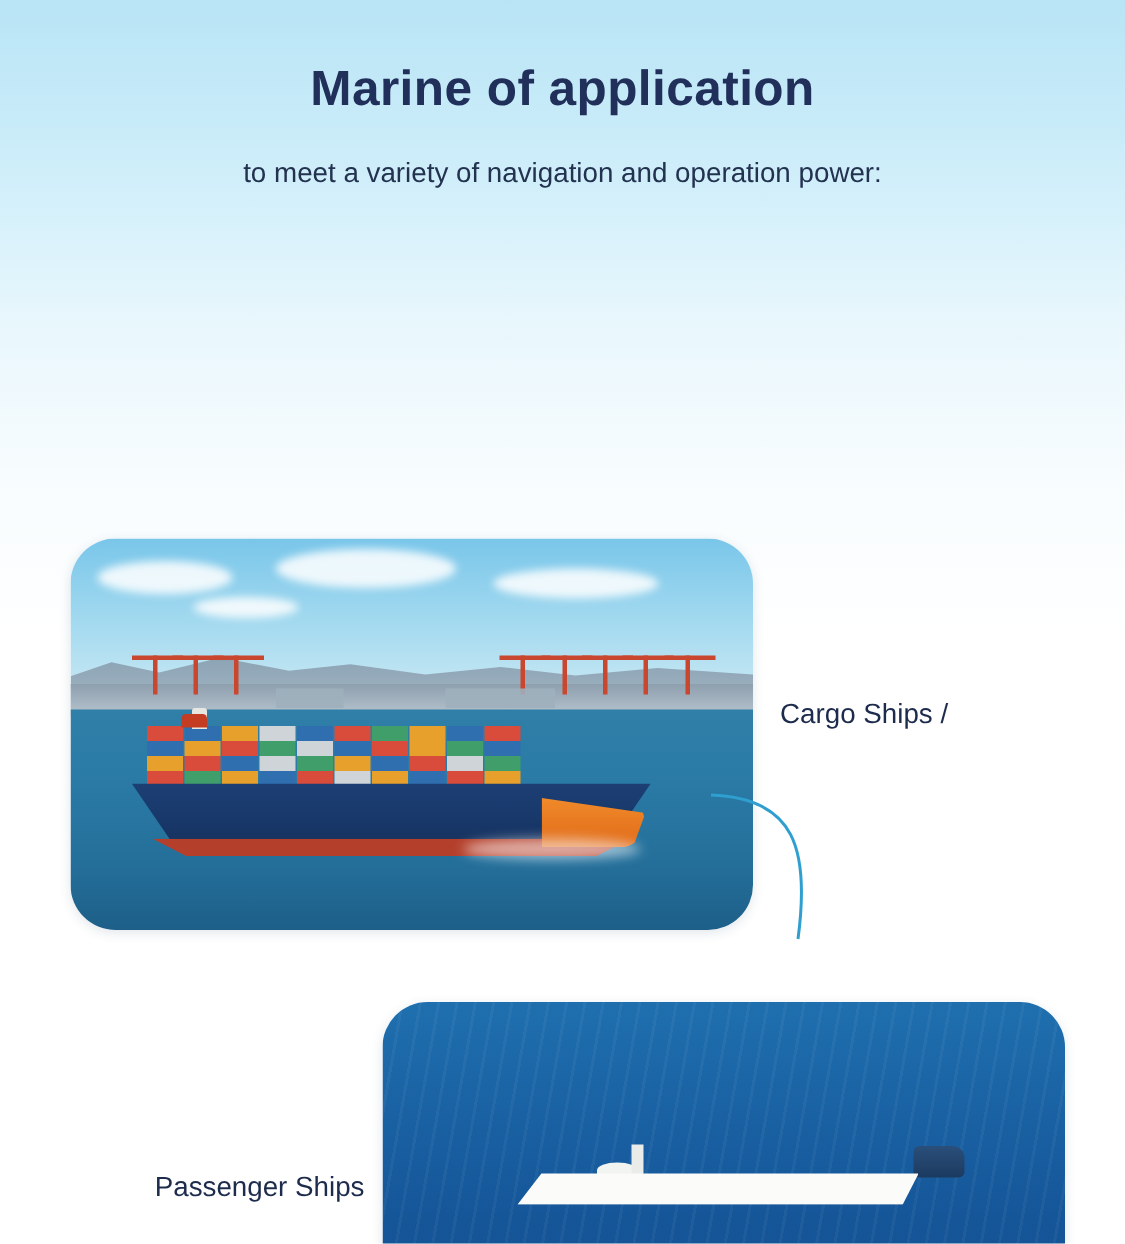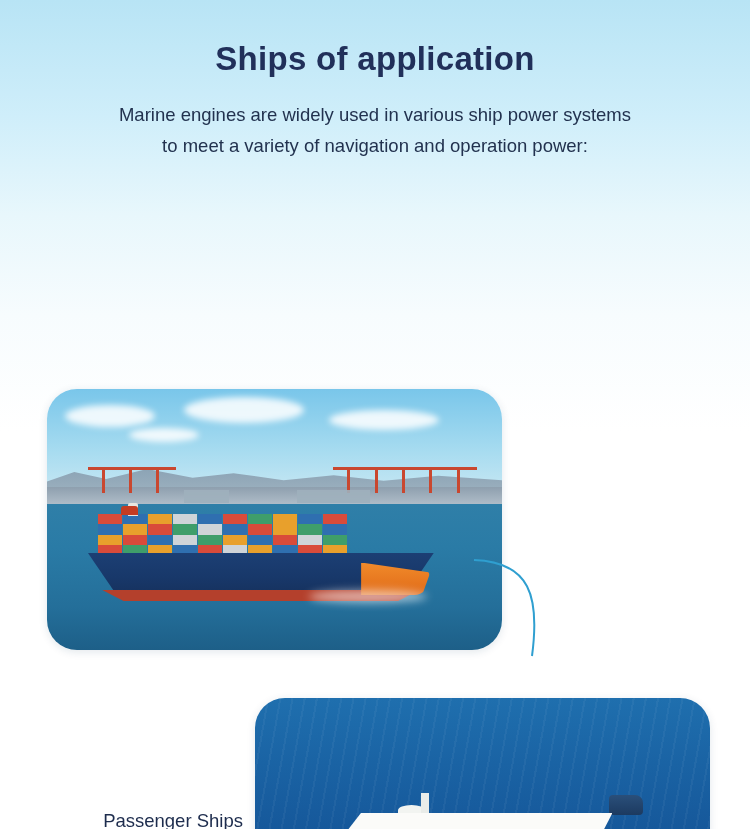--- a/index.html
+++ b/index.html
@@ -155,23 +155,22 @@
   .dome {
     position: absolute; left: 28%; bottom: 86%; width: 7%; height: 8%;
     background: #f2f4f1; border-radius: 50% 50% 0 0;
   }
 </style>
 </head>
 <body>
 
 <div class="page">
 
-  <div class="title">Ships of application</div>
+  <div class="title">Marine of application</div>
   <div class="subtitle">
-    <span class="line">Marine engines are widely used in various ship power systems</span>
     <span class="line">to meet a variety of navigation and operation power:</span>
   </div>
 
   <div class="block">
 
     <div class="photo photo-1">
       <div class="scene">
         <div class="sky1"></div>
         <div class="cloud" style="left:4%; top:6%; width:90px; height:22px;"></div>
         <div class="cloud" style="left:30%; top:3%; width:120px; height:26px;"></div>
@@ -246,20 +245,21 @@
           </div>
           <div class="hull1"></div>
           <div class="hull1-red"></div>
           <div class="orange-bow"></div>
           <div class="wake1"></div>
         </div>
       </div>
     </div>
 
     <div class="caption caption-1">
+      <div>Cargo Ships /</div>
     </div>
 
     <svg class="connector conn-1" viewBox="0 0 120 110">
       <path d="M4 4 C 60 6, 70 40, 62 100" fill="none" stroke="#2f9fd0" stroke-width="2"></path>
     </svg>
   </div>
 
   <div class="block">
 
     <div class="photo photo-2">

